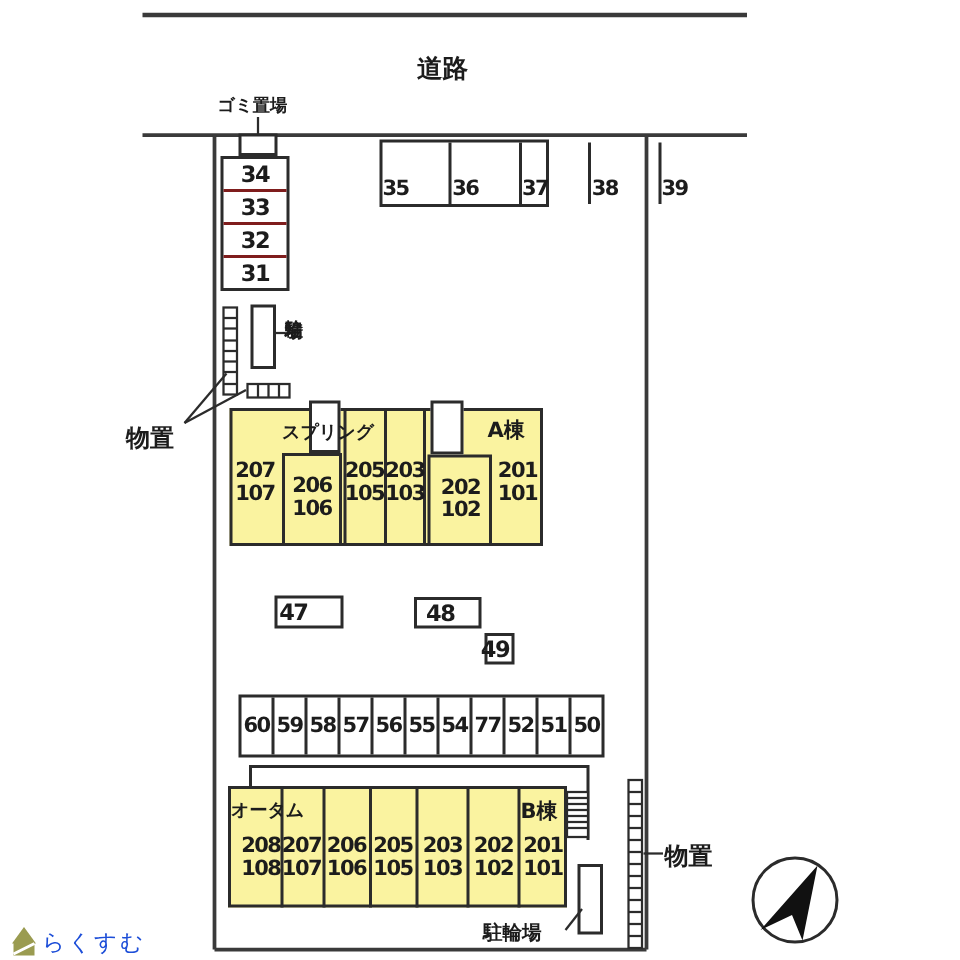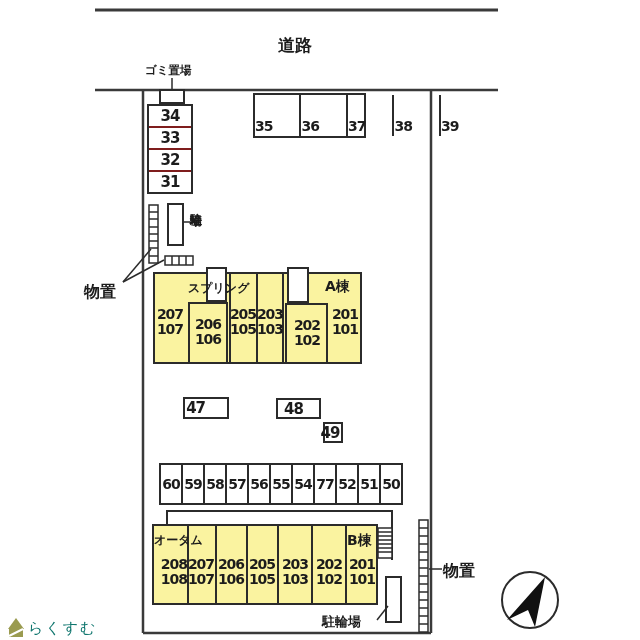--- a/index.html
+++ b/index.html
@@ -236,15 +236,15 @@
   </div>
   <div class="unit" style="left:344px;top:557px;width:36px;">
     <span>201</span>
     <span>101</span>
   </div>
 
   <div class="lbl" style="left:322px;top:613px;font-size:13px;">駐輪場</div>
 
   <div class="lbl" style="left:443px;top:561px;font-size:16px;">物置</div>
 
-  <div class="logo-text" style="left:28px;top:619px;color:#0f766e;">らくすむ</div>
+  <div class="logo-text" style="left:28px;top:619px;color:#1d4ed8;">らくすむ</div>
 
 </div>
 
 </body></html>

